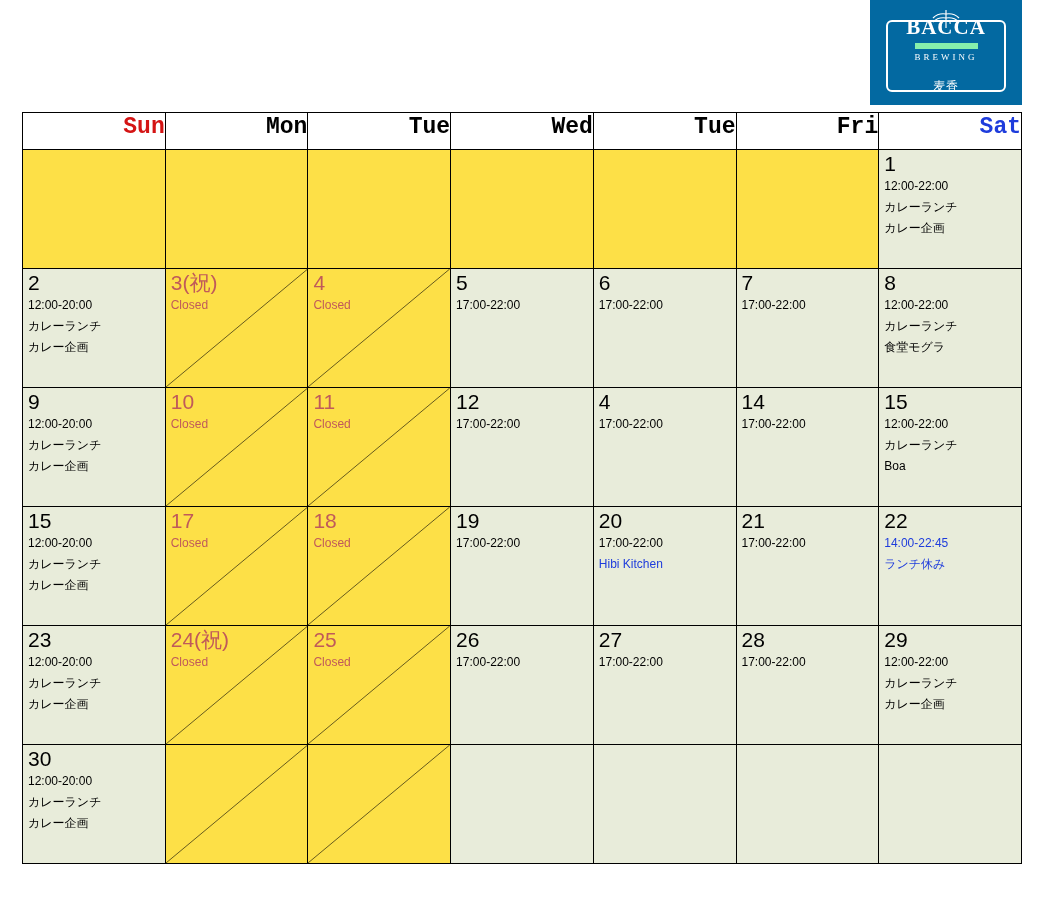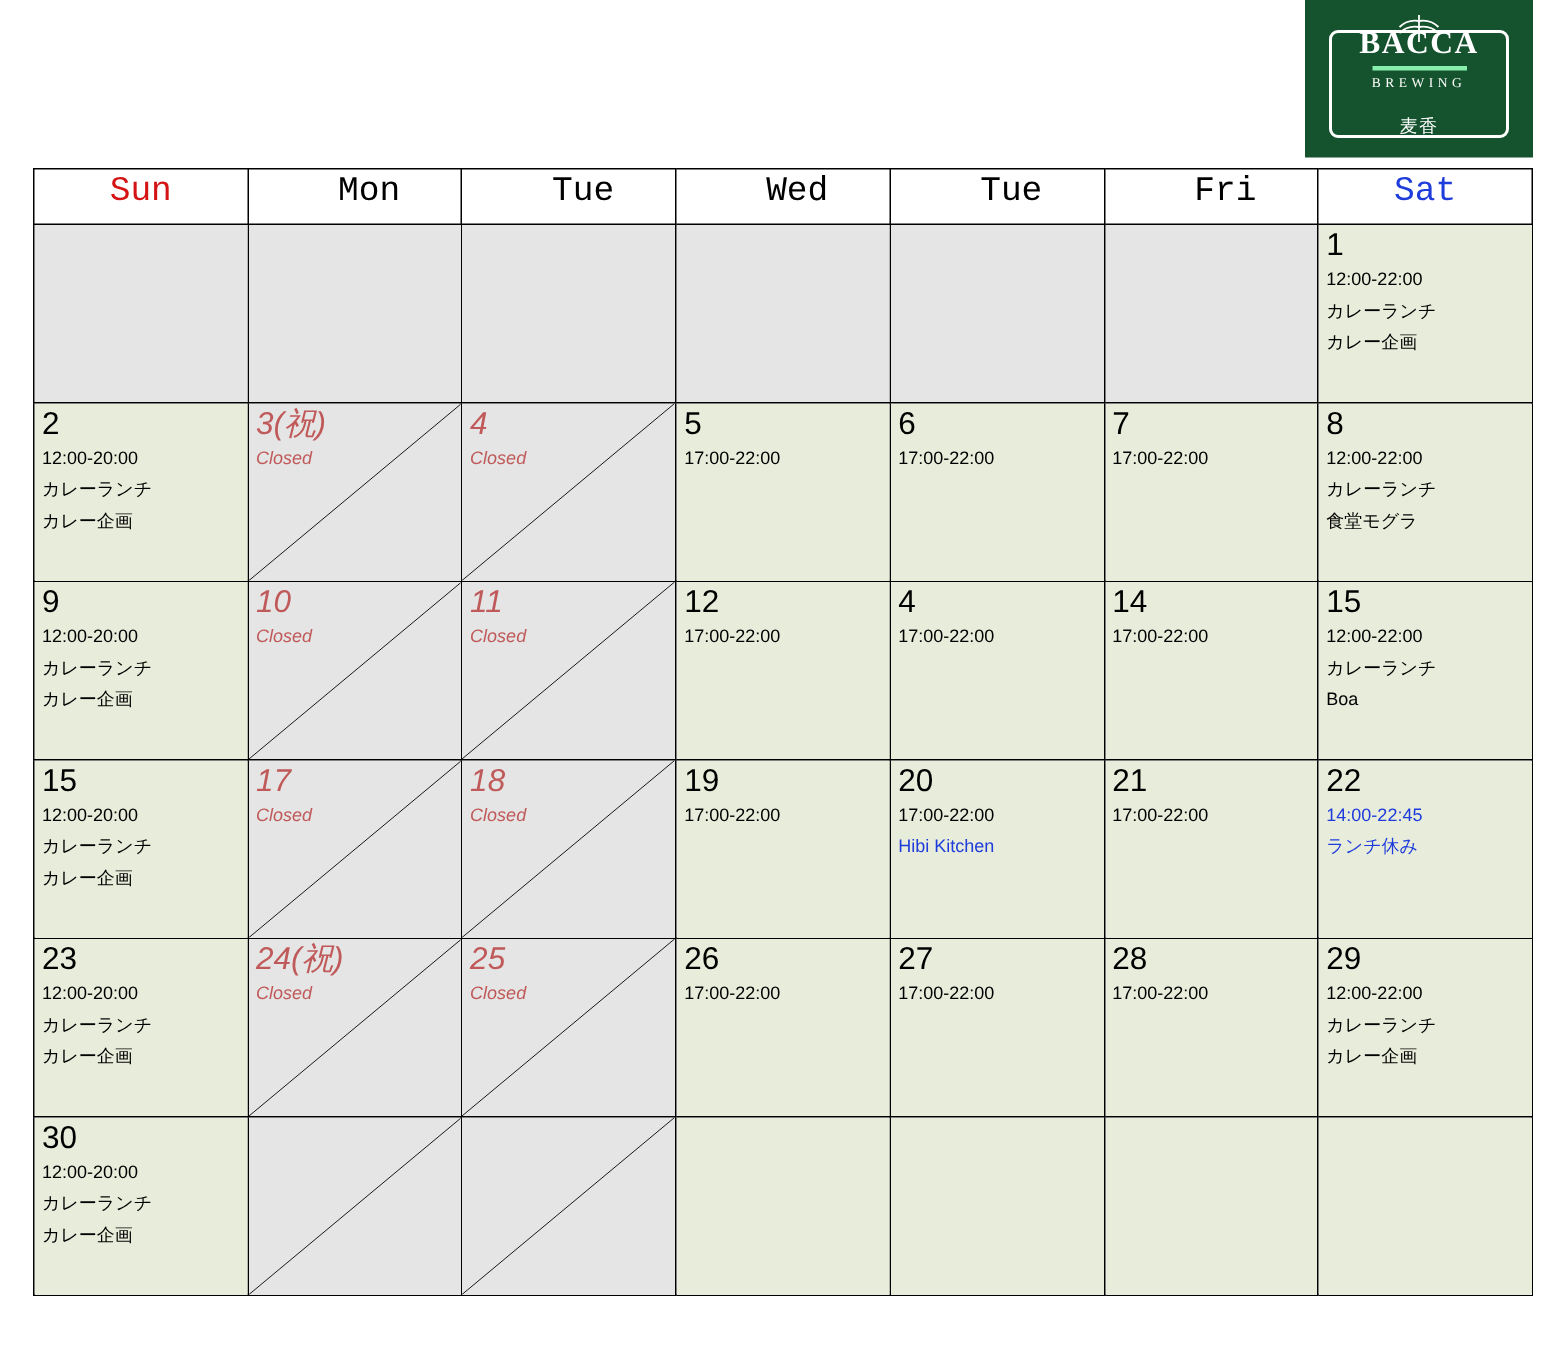--- a/index.html
+++ b/index.html
@@ -29,21 +29,21 @@
     letter-spacing: 1px;
     white-space: pre;
     color: #000;
   }
   .logo {
     position: absolute;
     right: 22px;
     top: 0px;
     width: 152px;
     height: 105px;
-    background: #14532d;
+    background: #0369a1;
     display: flex;
     align-items: center;
     justify-content: center;
   }
   .logo-inner {
     width: 128px;
     height: 86px;
     position: relative;
     display: flex;
     flex-direction: column;
@@ -75,21 +75,21 @@
     line-height: 1;
     margin-top: 6px;
   }
   .logo-sub {
     position: relative;
     color: #ffffff;
     font-family: "Liberation Serif", serif;
     font-size: 9px;
     letter-spacing: 3px;
     margin-top: 5px;
-    border-top: 3px solid #86efac;
+    border-top: 6px solid #86efac;
     padding-top: 3px;
   }
   .logo-kanji {
     position: relative;
     color: #ffffff;
     font-size: 12px;
     letter-spacing: 1px;
     margin-top: 16px;
   }
 
@@ -105,34 +105,34 @@
   .calendar th,
   .calendar td {
     border: 1px solid #000000;
     vertical-align: top;
     padding: 0;
   }
   .calendar th {
     height: 32px;
     font-family: "Liberation Mono", monospace;
     font-size: 23px;
-    font-weight: normal;
-    text-align: center;
+    font-weight: bold;
+    text-align: right;
     padding: 1px 0 3px 0;
   }
   th.sun { color: #d41414; }
   th.sat { color: #1e3cdc; }
   th.wd  { color: #000000; padding-left: 19px; }
 
   .calendar td {
     height: 118px;
     position: relative;
   }
   td.shade { background: #e8ecda; }
-  td.plain { background: #e5e5e5; font-style: italic; }
+  td.plain { background: #fde047; }
 
   .cell {
     position: relative;
     height: 100%;
     padding: 2px 5px 0 5px;
     box-sizing: border-box;
   }
   .daynum {
     font-size: 21px;
     line-height: 23px;

